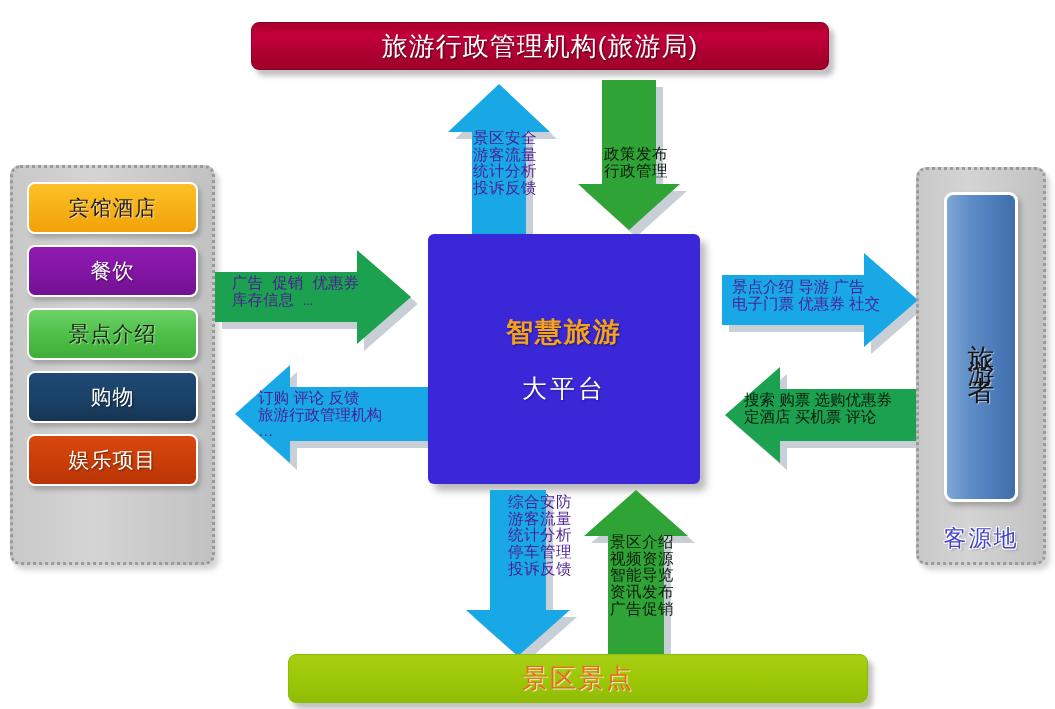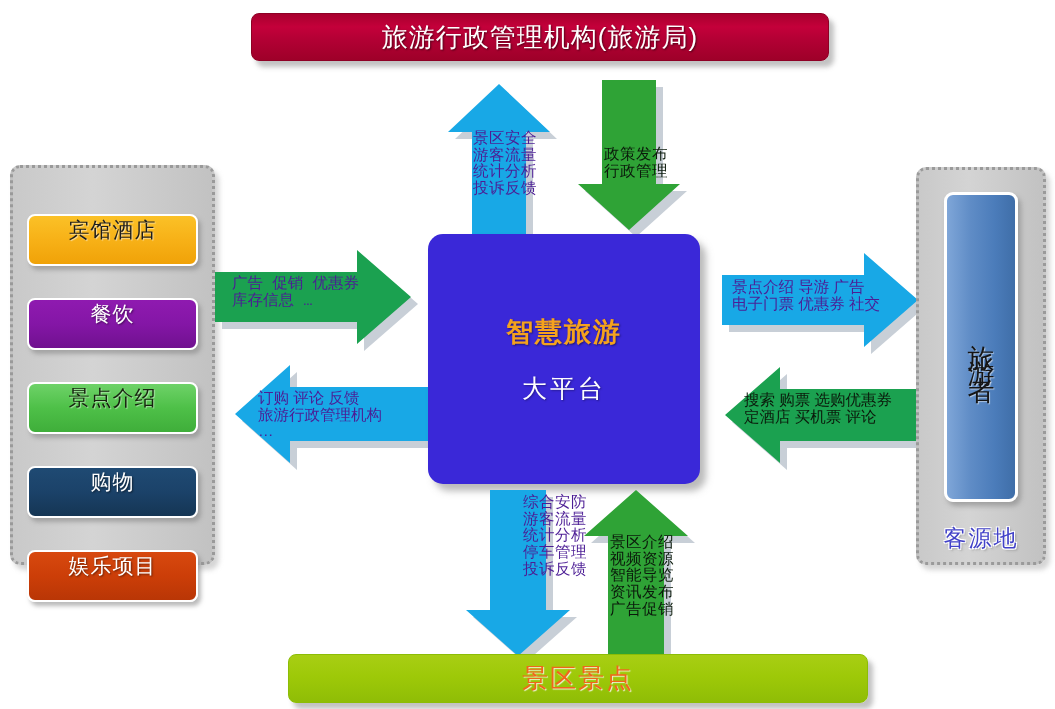--- a/index.html
+++ b/index.html
@@ -12,42 +12,42 @@
   #stage{position:absolute;inset:0;}
 
   
   .banner{
     position:absolute;border-radius:8px;
     display:flex;align-items:center;justify-content:center;
     box-shadow:5px 6px 5px rgba(120,120,120,.45);
     box-sizing:border-box;
   }
   #gov-banner{
-    left:251px;top:13px;width:578px;height:48px;
+    left:251px;top:22px;width:578px;height:48px;
     background:linear-gradient(to bottom,#a8002e 0%,#c4003a 28%,#b30034 55%,#9e0029 100%);
     border:1px solid #8e0025;
   }
   #gov-banner .btxt{
     color:#ffffff;font-size:26px;letter-spacing:1px;
     text-shadow:1px 1px 2px rgba(0,0,0,.55);
   }
   #scenic-banner{
     left:288px;top:654px;width:580px;height:49px;
     background:linear-gradient(to bottom,#a8ce14 0%,#9ec908 45%,#8fbd06 100%);
     border:1px solid #8cbd06;
   }
   #scenic-banner .btxt{
     color:#f0661a;font-size:26px;letter-spacing:2px;
     text-shadow:1px 1px 1px rgba(255,255,255,.85);
   }
 
   
   #platform{
     position:absolute;left:428px;top:234px;width:272px;height:250px;
-    background:#3a28d8;border-radius:15px;
+    background:#3a28d8;border-radius:6px;
     box-shadow:6px 7px 7px rgba(120,120,120,.5);
     display:flex;flex-direction:column;align-items:center;justify-content:center;
     gap:22px;
   }
   #platform .l1{color:#f5a21d;font-size:27px;font-weight:bold;
     text-shadow:1px 1px 2px rgba(0,0,0,.45);letter-spacing:2px;}
   #platform .l2{color:#ffffff;font-size:25px;letter-spacing:3px;
     text-shadow:1px 1px 2px rgba(0,0,0,.35);}
 
   
@@ -55,24 +55,24 @@
     position:absolute;
     background:linear-gradient(to right,#c9c9c9 0%,#d4d4d4 40%,#c2c2c2 100%);
     border:3px dotted #9a9a9a;border-radius:10px;box-sizing:border-box;
     box-shadow:4px 5px 5px rgba(150,150,150,.4);
   }
   #merchant-panel{left:10px;top:165px;width:205px;height:400px;padding:14px 14px 0 14px;}
   #source-panel{left:916px;top:167px;width:130px;height:398px;padding:22px 14px 0 14px;}
 
   .mbox{
     height:52px;margin-bottom:11px;border-radius:8px;
-    display:flex;align-items:flex-start;justify-content:center;
+    display:flex;align-items:center;justify-content:center;
     box-shadow:3px 4px 4px rgba(130,130,130,.55);
     border:2px solid #ffffff;box-sizing:border-box;
-    font-size:21px;letter-spacing:1px;margin-top:32px;
+    font-size:21px;letter-spacing:1px;
   }
   .mbox.m0{background:linear-gradient(to bottom,#fbc127 0%,#f7b117 50%,#f0a208 100%);color:#1d1d1d;
     text-shadow:1px 1px 1px rgba(255,255,255,.6);}
   .mbox.m1{background:linear-gradient(to bottom,#8f1ab0 0%,#8416a6 50%,#70118f 100%);color:#ffffff;
     text-shadow:1px 1px 2px rgba(0,0,0,.5);}
   .mbox.m2{background:linear-gradient(to bottom,#6ed268 0%,#4ec048 50%,#3fae3a 100%);color:#17210f;
     text-shadow:1px 1px 1px rgba(255,255,255,.5);}
   .mbox.m3{background:linear-gradient(to bottom,#1f4a73 0%,#1b4269 50%,#153654 100%);color:#ffffff;
     text-shadow:1px 1px 2px rgba(0,0,0,.55);}
   .mbox.m4{background:linear-gradient(to bottom,#d8490f 0%,#cc3e08 50%,#b93606 100%);color:#ffffff;
@@ -214,21 +214,21 @@
       <span class="vtxt">旅游者</span>
     </div>
     <div class="panel-label" id="source-label">客源地</div>
   </div>
 
   <div class="arrow vert" id="arrow-down-scenic">
     <svg width="120" height="168" viewBox="0 0 120 168">
       <polygon points="32,0 32,120 8,120 60,166 112,120 88,120 88,0" fill="#b6bfc9" transform="translate(7,7)" opacity="0.75"></polygon>
       <polygon points="32,0 32,120 8,120 60,166 112,120 88,120 88,0" fill="#18a8e6"></polygon>
     </svg>
-    <div class="alabel" style="left:33px;top:4px;padding-left:32px;">综合安防
+    <div class="alabel" style="left:18px;top:4px;padding-left:32px;">综合安防
 游客流量
 统计分析
 停车管理
 投诉反馈</div>
   </div>
 
   <div class="arrow vert" id="arrow-up-scenic">
     <svg width="120" height="170" viewBox="0 0 120 170">
       <polygon points="32,170 32,48 8,48 60,2 112,48 88,48 88,170" fill="#b6bfc9" transform="translate(7,7)" opacity="0.75"></polygon>
       <polygon points="32,170 32,48 8,48 60,2 112,48 88,48 88,170" fill="#2fa336"></polygon>

